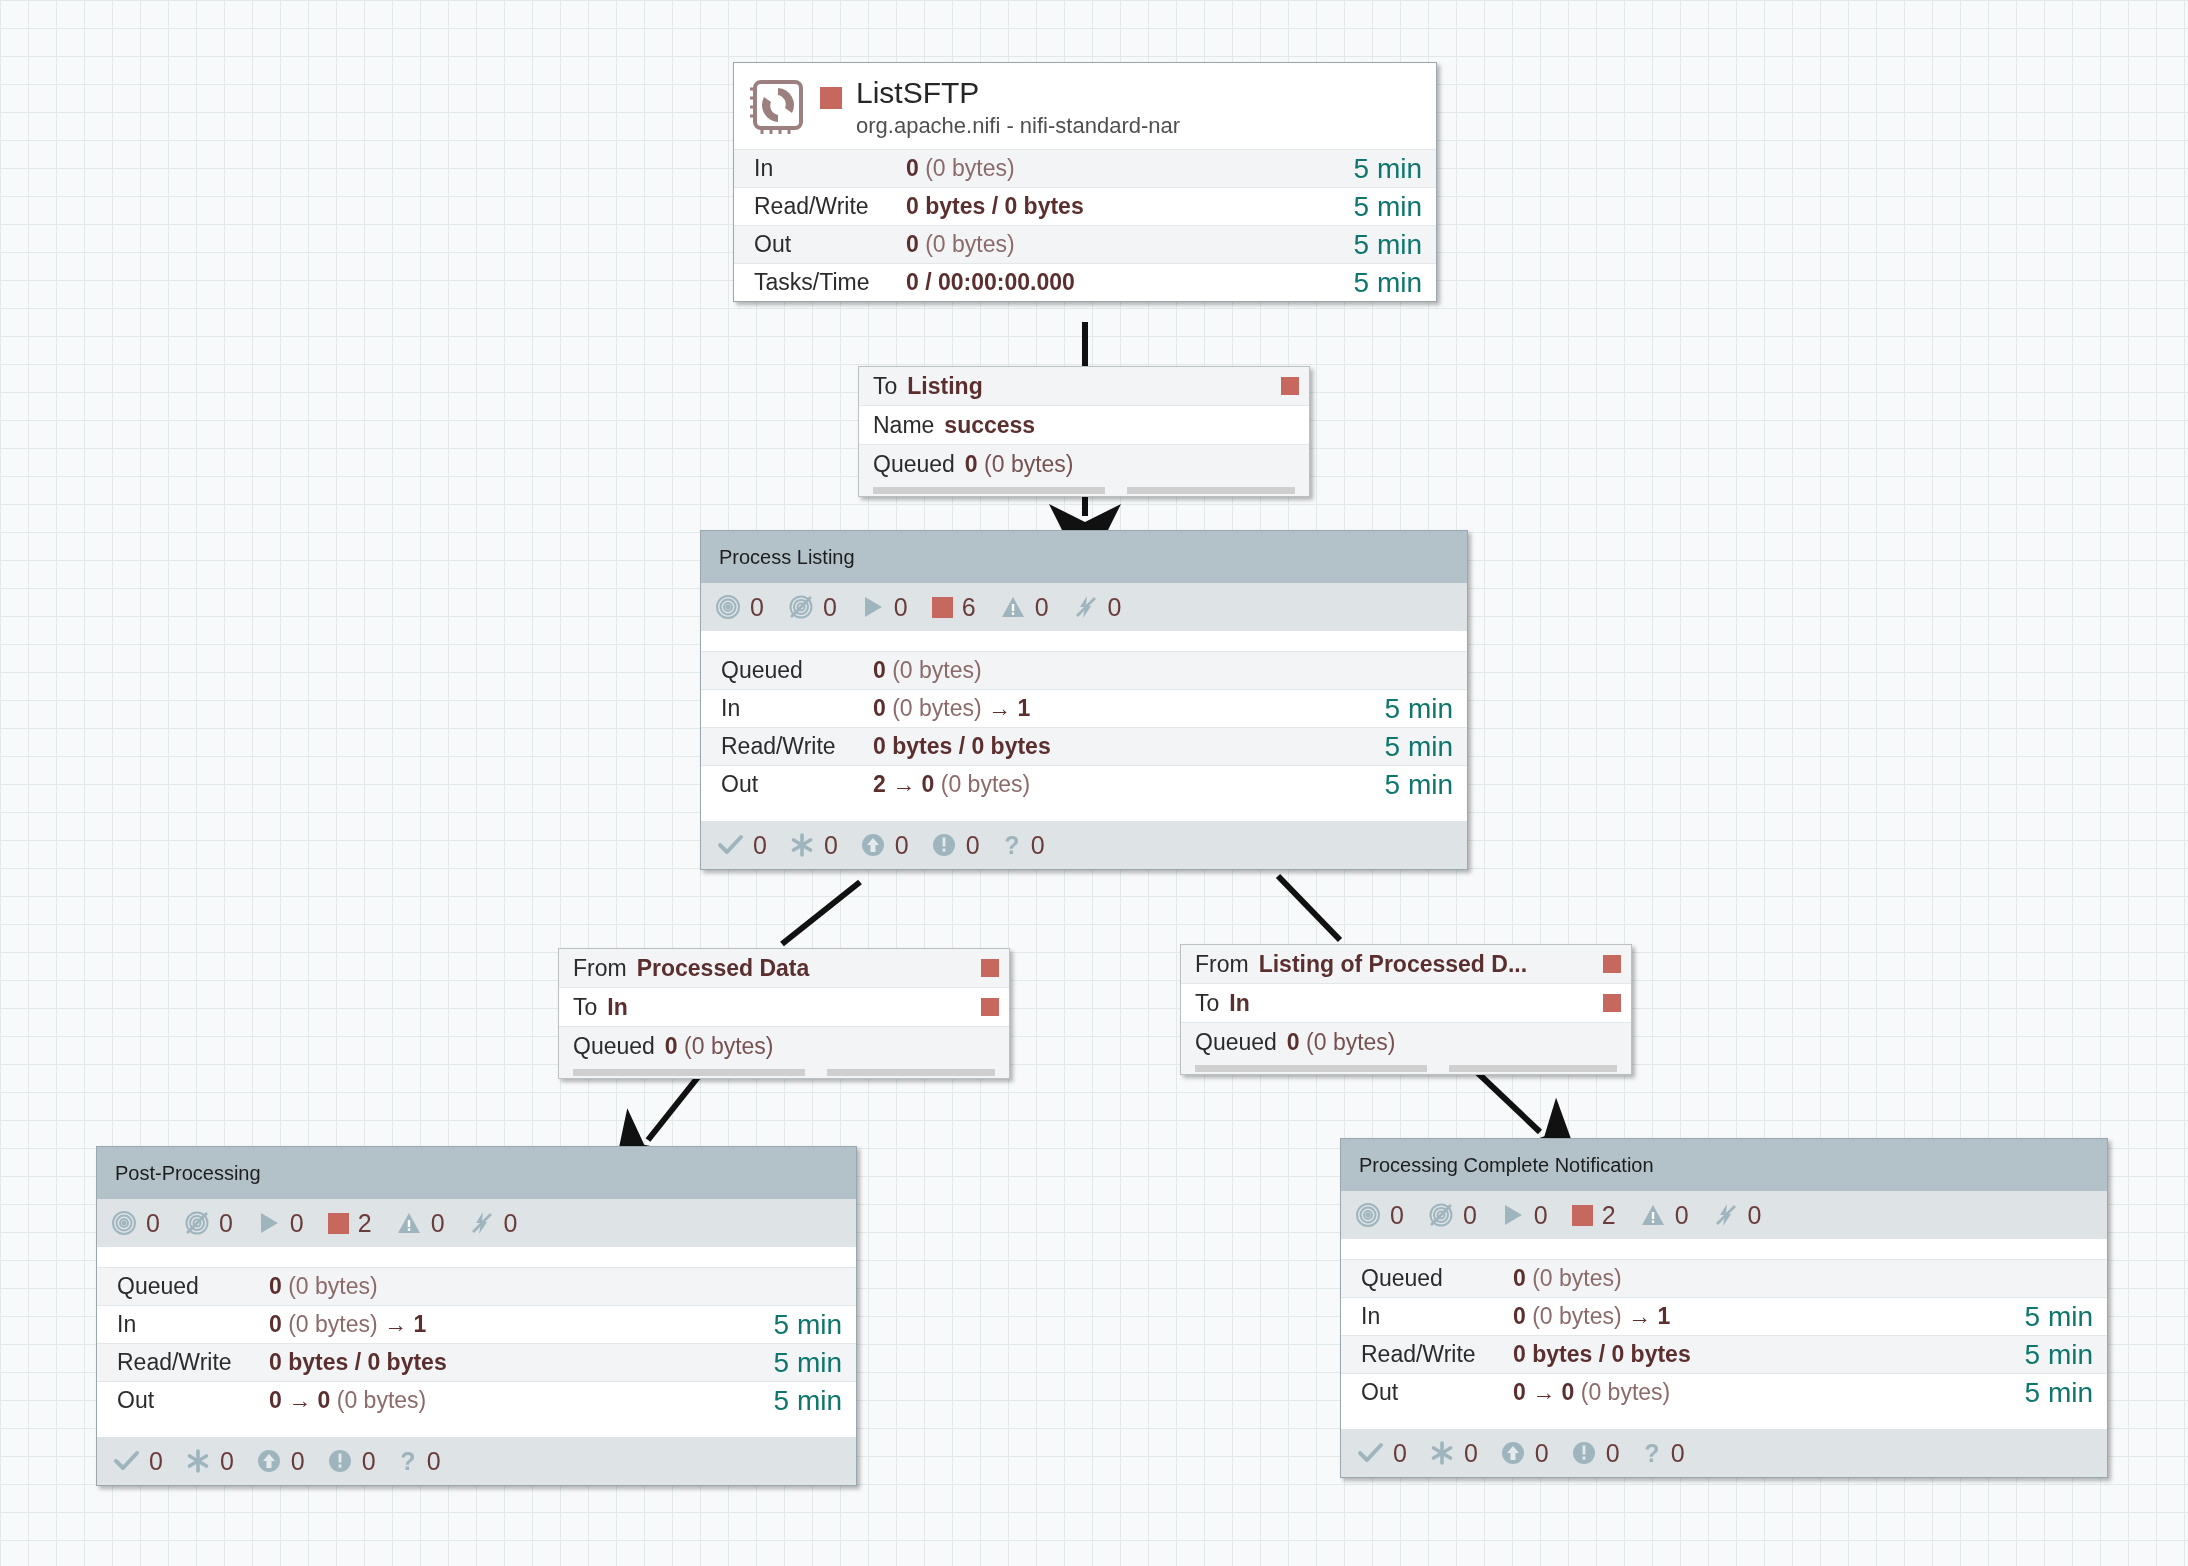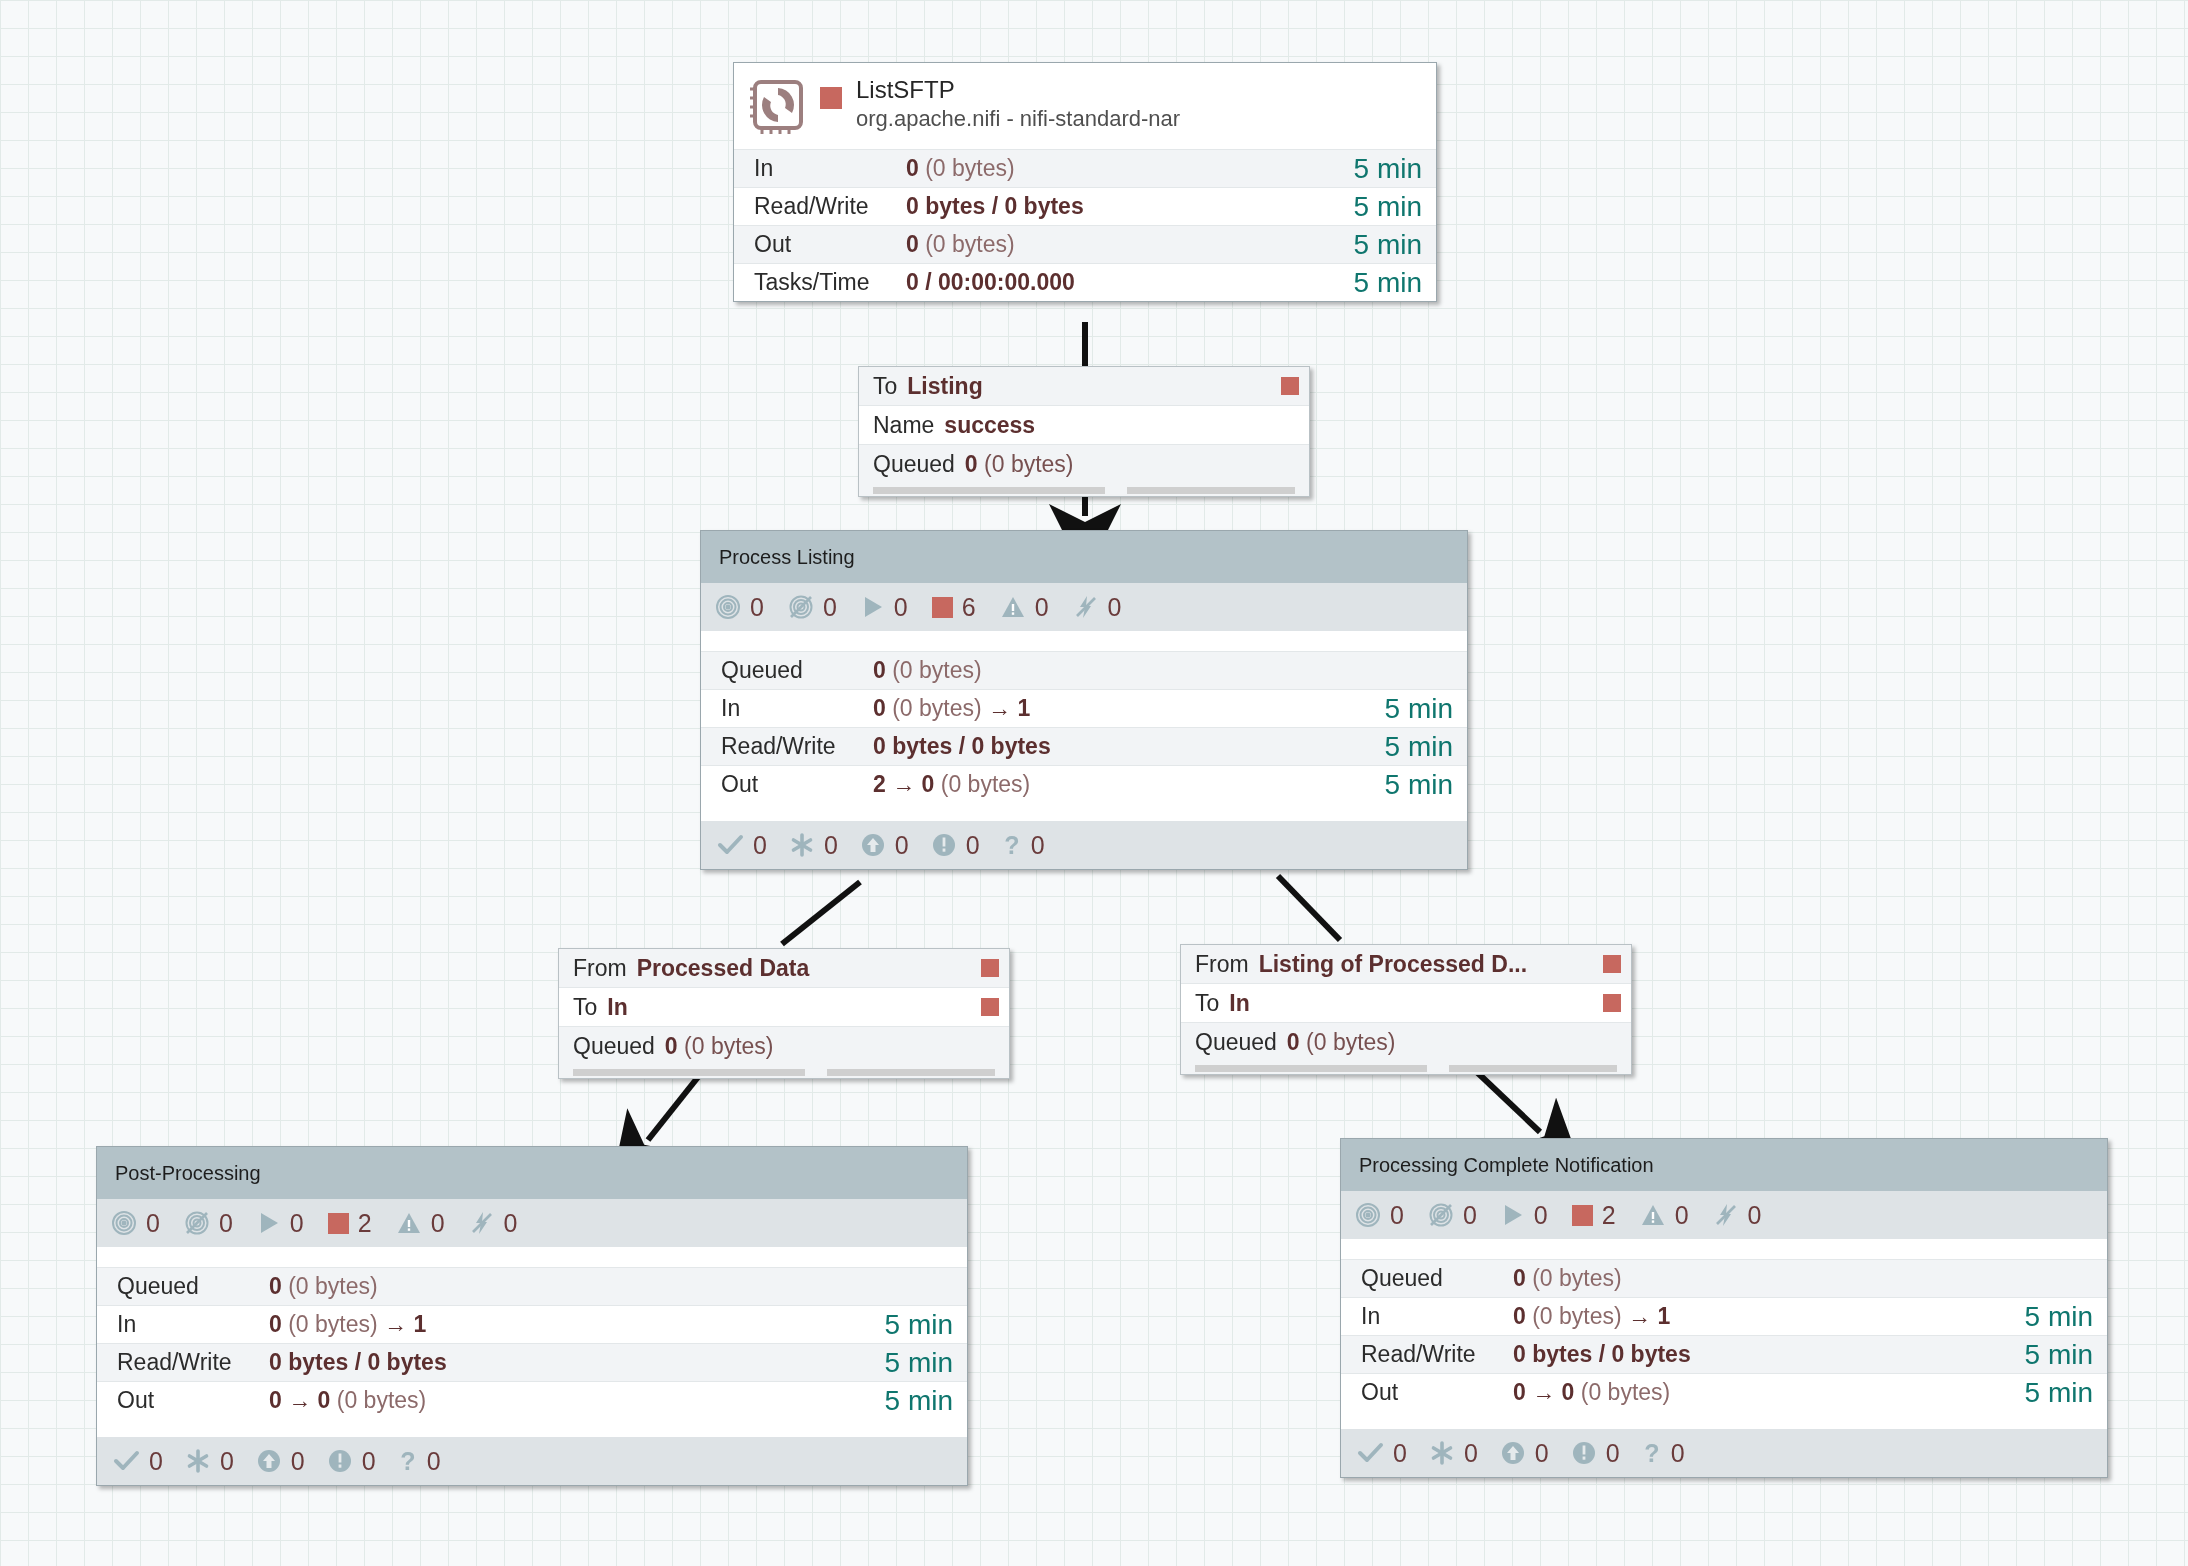--- a/index.html
+++ b/index.html
@@ -22,21 +22,21 @@
 
   
   .processor{
     position:absolute;background:#fff;border:1px solid #9aa7ad;
     box-sizing:border-box;
   }
   .proc-head{display:flex;align-items:flex-start;padding:14px 16px 10px 14px;background:#fff;}
   .proc-icon{width:62px;height:62px;flex:0 0 62px;margin-right:10px;position:relative;}
   .proc-run-dot{width:22px;height:22px;background:#c7685f;flex:0 0 22px;margin-top:10px;margin-right:14px;}
   .proc-titles{flex:1;min-width:0;}
-  .proc-name{font-size:24px;color:#262626;line-height:1.05;}
+  .proc-name{font-size:30px;color:#262626;line-height:1.05;}
   .proc-type{font-size:23px;color:#7b9aa8;margin-top:5px;line-height:1.15;}
   .proc-bundle{font-size:22px;color:#4f4f4f;margin-top:4px;line-height:1.15;}
 
   .statrow{
     display:flex;align-items:center;height:38px;padding:0 14px 0 20px;
     border-top:1px solid #e3e7e9;font-size:23px;color:#303030;box-sizing:border-box;
   }
   .statrow.alt{background:#f2f4f6;}
   .statrow .lbl{width:152px;flex:0 0 152px;color:#2b2b2b;}
   .statrow .val{flex:1;color:#775050;}
@@ -351,21 +351,21 @@
     <div class="conn-row shade" style="border-bottom:none;">
       <span class="conn-key">Queued</span>
       <span class="conn-val light"><b>0</b> <span>(0 bytes)</span></span>
     </div>
     <div class="conn-bars">
       <span class="conn-bar a"></span>
       <span class="conn-bar b"></span>
     </div>
   </div>
 
-  <div class="pgroup shadowed" style="left:96px;top:1146px;width:872px;">
+  <div class="pgroup shadowed" style="left:96px;top:1146px;width:761px;">
     <div class="pg-header">Post-Processing</div>
 
     <div class="pg-iconbar">
       <span class="stat">
         <span class="ic">
           <svg width="26" height="26" viewBox="0 0 26 26">
               <g fill="none" stroke="#9fb5bd" stroke-width="2">
                 <circle cx="13" cy="13" r="11"></circle>
                 <circle cx="13" cy="13" r="7.5"></circle>
                 <circle cx="13" cy="13" r="4"></circle>

